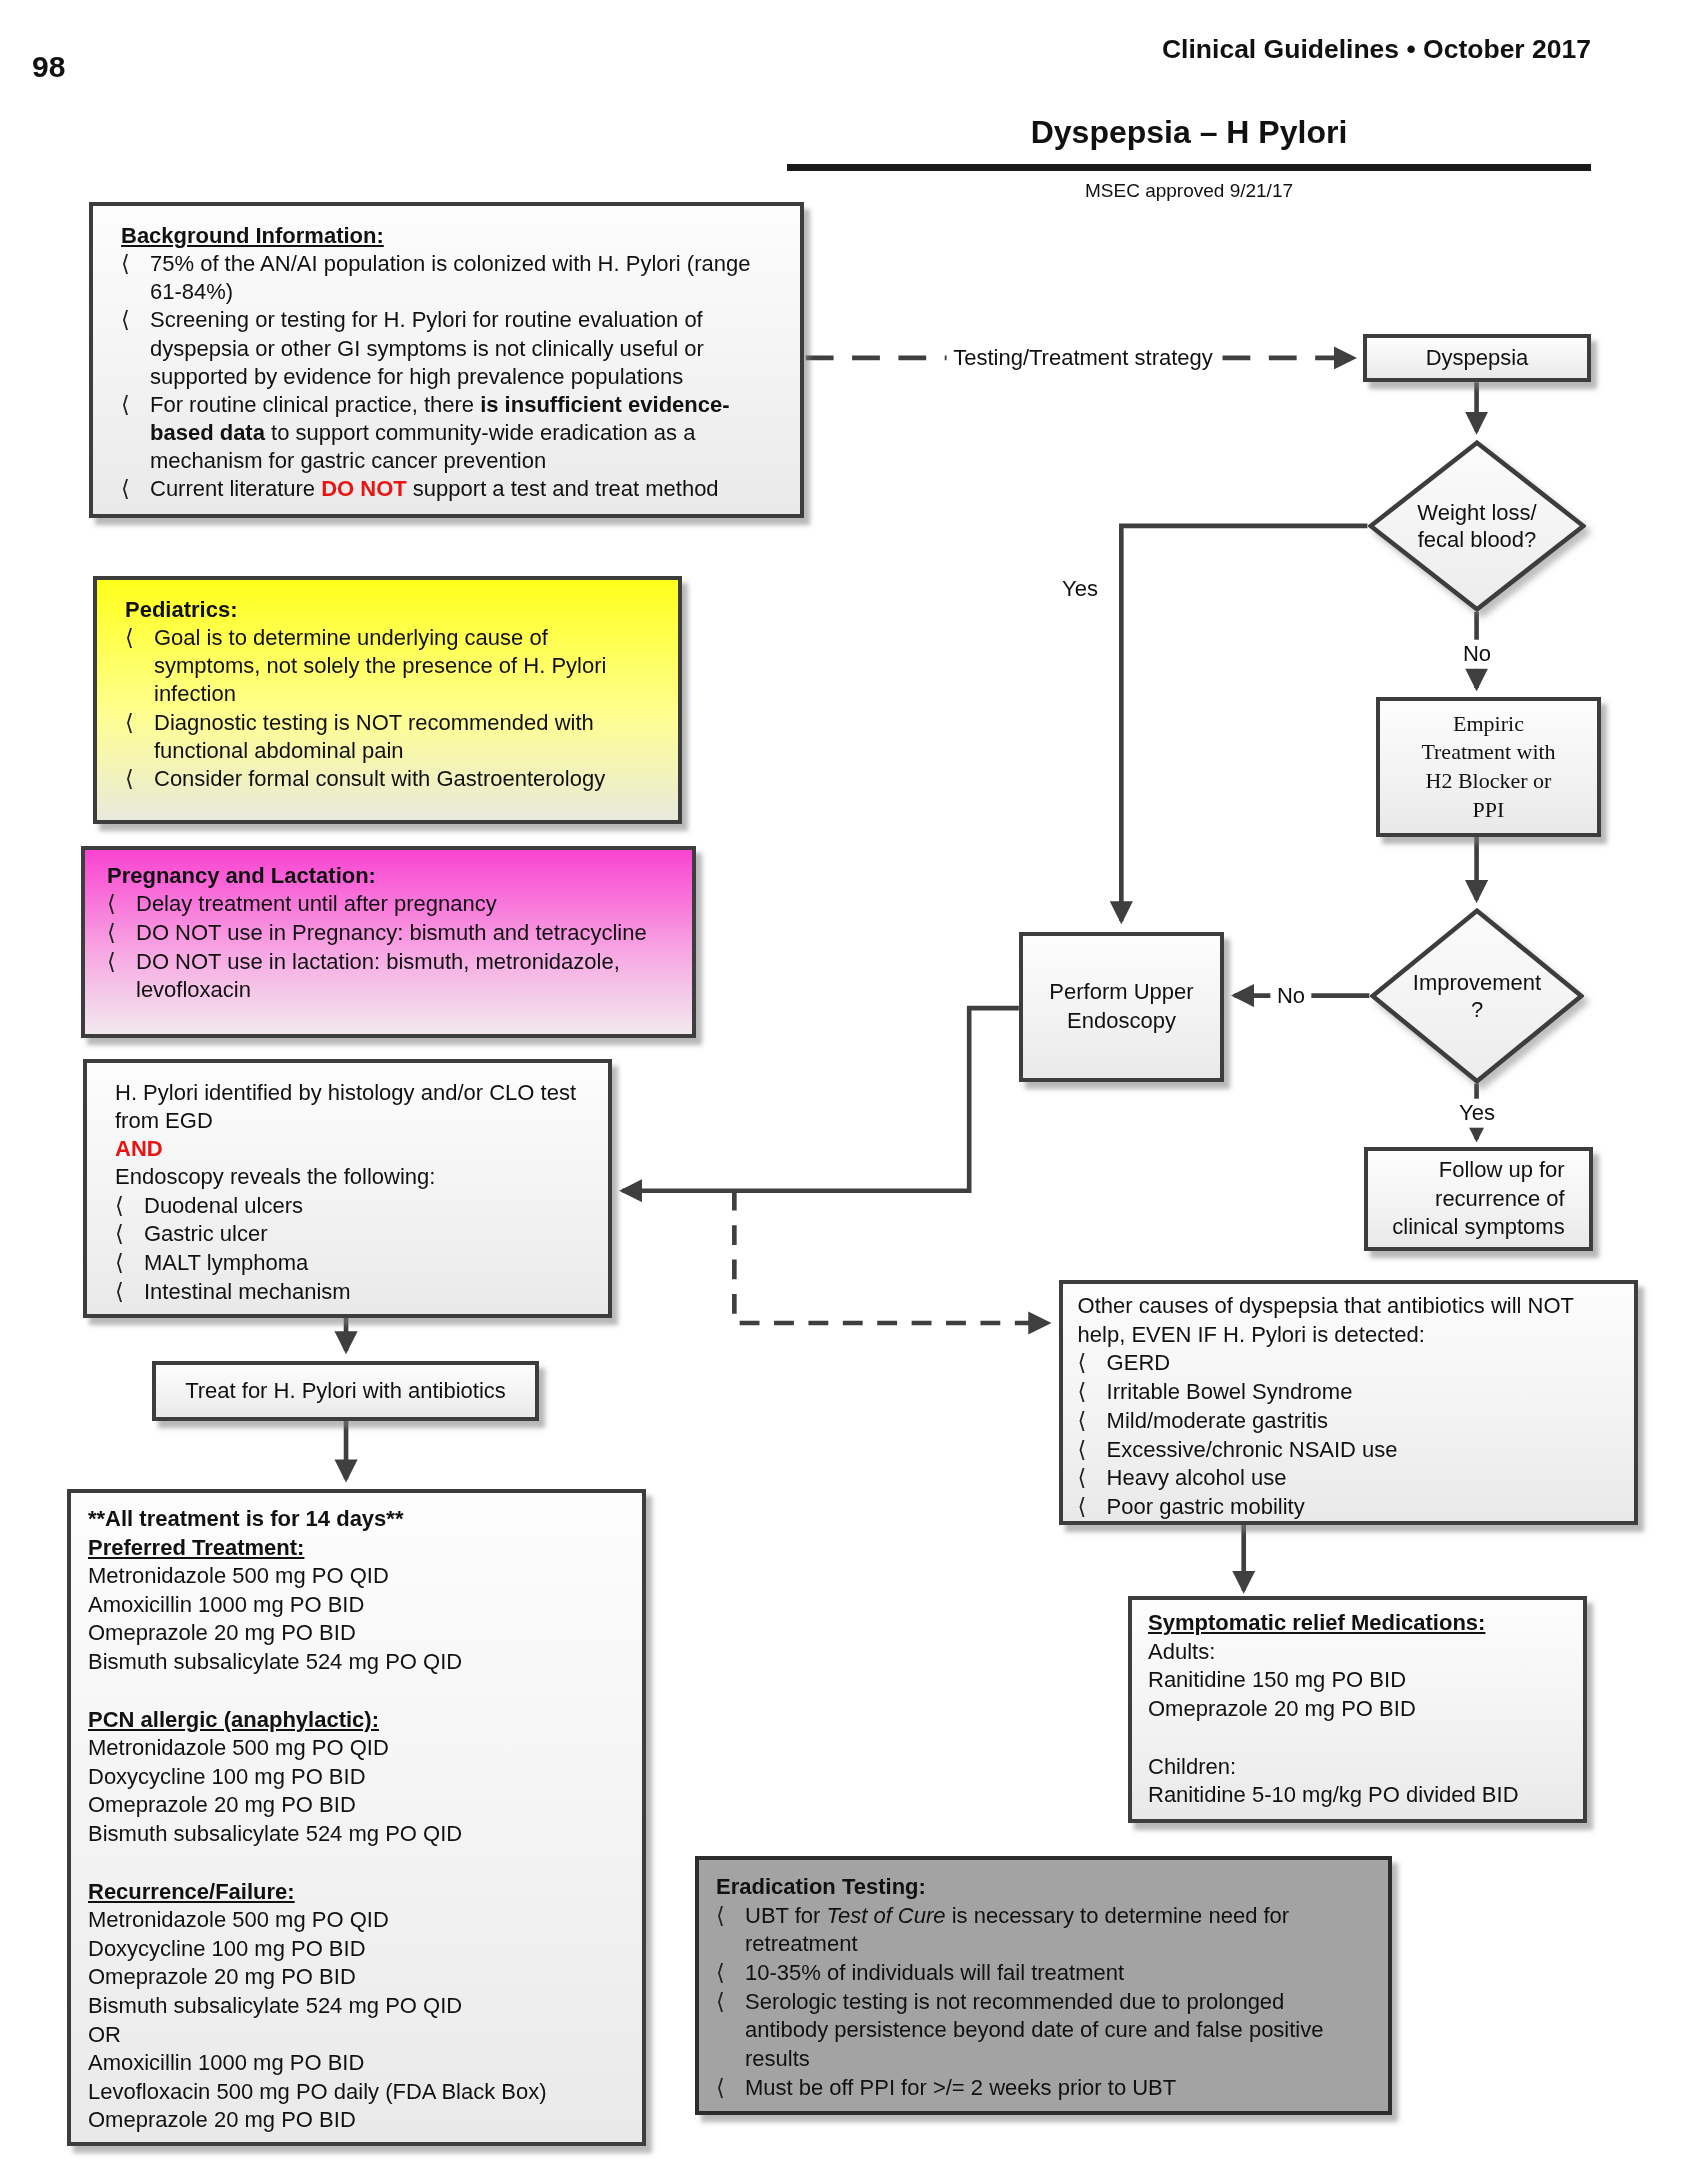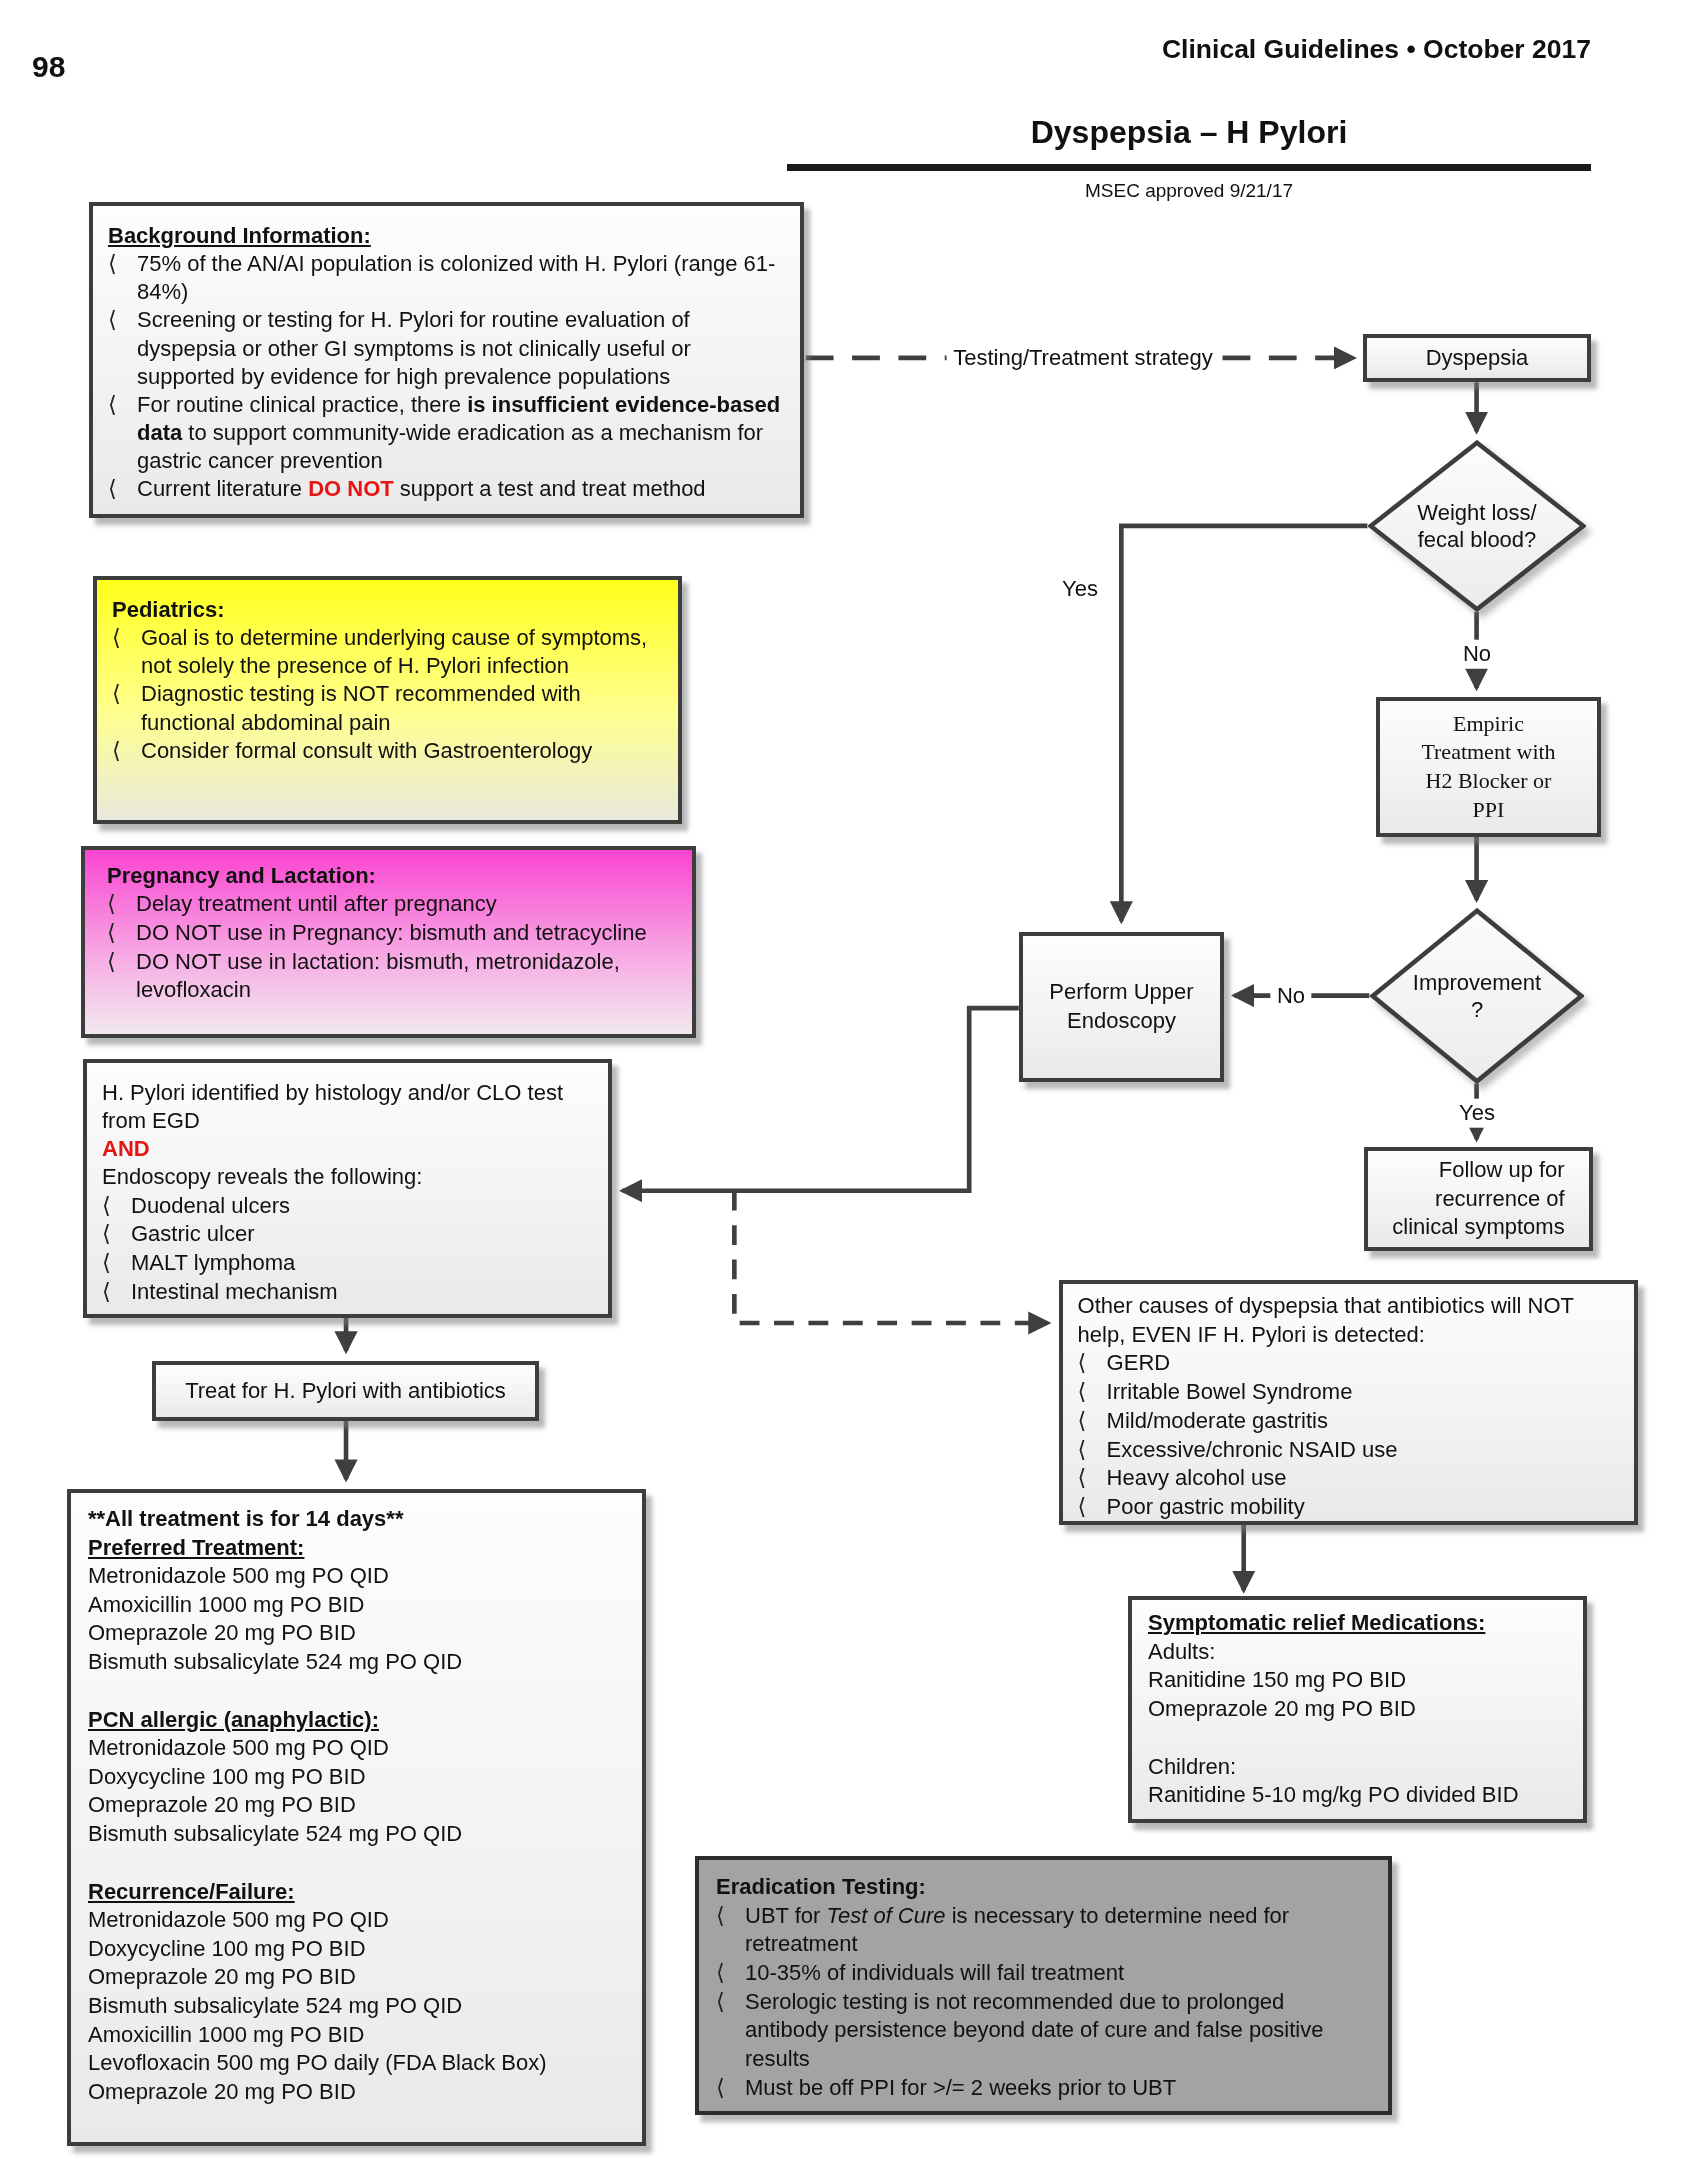--- a/index.html
+++ b/index.html
@@ -4,21 +4,21 @@
 <style>
   html,body{margin:0;padding:0;background:#ffffff;}
   body{width:1687px;height:2183px;position:relative;font-family:"Liberation Sans","DejaVu Sans",sans-serif;color:#111;overflow:hidden;}
   .abs{position:absolute;}
   
   .box{position:absolute;border:4px solid #3d3d3d;background:linear-gradient(180deg,#fdfdfd 0%,#f3f3f3 55%,#e9e9e9 100%);
        box-shadow:6px 6.6px 4.6px rgba(125,125,125,.55);box-sizing:border-box;}
   .box-yellow{background:linear-gradient(180deg,#ffff1c 0%,#ffff8f 55%,#e9e9dd 100%);}
   .box-pink{background:linear-gradient(180deg,#fa43d1 0%,#f7a6e3 55%,#f2e9ee 100%);}
   .box-gray{background:#a3a3a3;border-color:#2c2c2c;}
-  .pad{padding:16px 15px;}
+  .pad{padding:16px 28px;}
   .t33{font-size:22px;line-height:1.30;}
   .t34{font-size:22px;line-height:1.28;}
   .bold{font-weight:bold;}
   .bu{font-weight:bold;text-decoration:underline;}
   .center-txt{display:flex;align-items:center;justify-content:center;text-align:center;}
   
   .li{display:flex;}
   .blt{flex:none;width:29px;font-size:22.5px;line-height:1.28;color:#222;}
   .li > .tx{flex:1;}
   .seg-b{font-weight:bold;}
@@ -156,20 +156,21 @@
   <div class="txline bu sect-gap">PCN allergic (anaphylactic):</div>
   <div class="txline">Metronidazole 500 mg PO QID</div>
   <div class="txline">Doxycycline 100 mg PO BID</div>
   <div class="txline">Omeprazole 20 mg PO BID</div>
   <div class="txline">Bismuth subsalicylate 524 mg PO QID</div>
   <div class="txline bu sect-gap">Recurrence/Failure:</div>
   <div class="txline">Metronidazole 500 mg PO QID</div>
   <div class="txline">Doxycycline 100 mg PO BID</div>
   <div class="txline">Omeprazole 20 mg PO BID</div>
   <div class="txline">Bismuth subsalicylate 524 mg PO QID</div>
+  <div class="txline">OR</div>
   <div class="txline">Amoxicillin 1000 mg PO BID</div>
   <div class="txline">Levofloxacin 500 mg PO daily (FDA Black Box)</div>
   <div class="txline">Omeprazole 20 mg PO BID</div>
 </div>
 
 <div class="flab" style="left:1083px;top:358px;">Testing/Treatment strategy</div>
 
 <div class="box center-txt t33" style="left:1363px;top:334px;width:228px;height:48px;">
   <span>Dyspepsia</span>
 </div>

